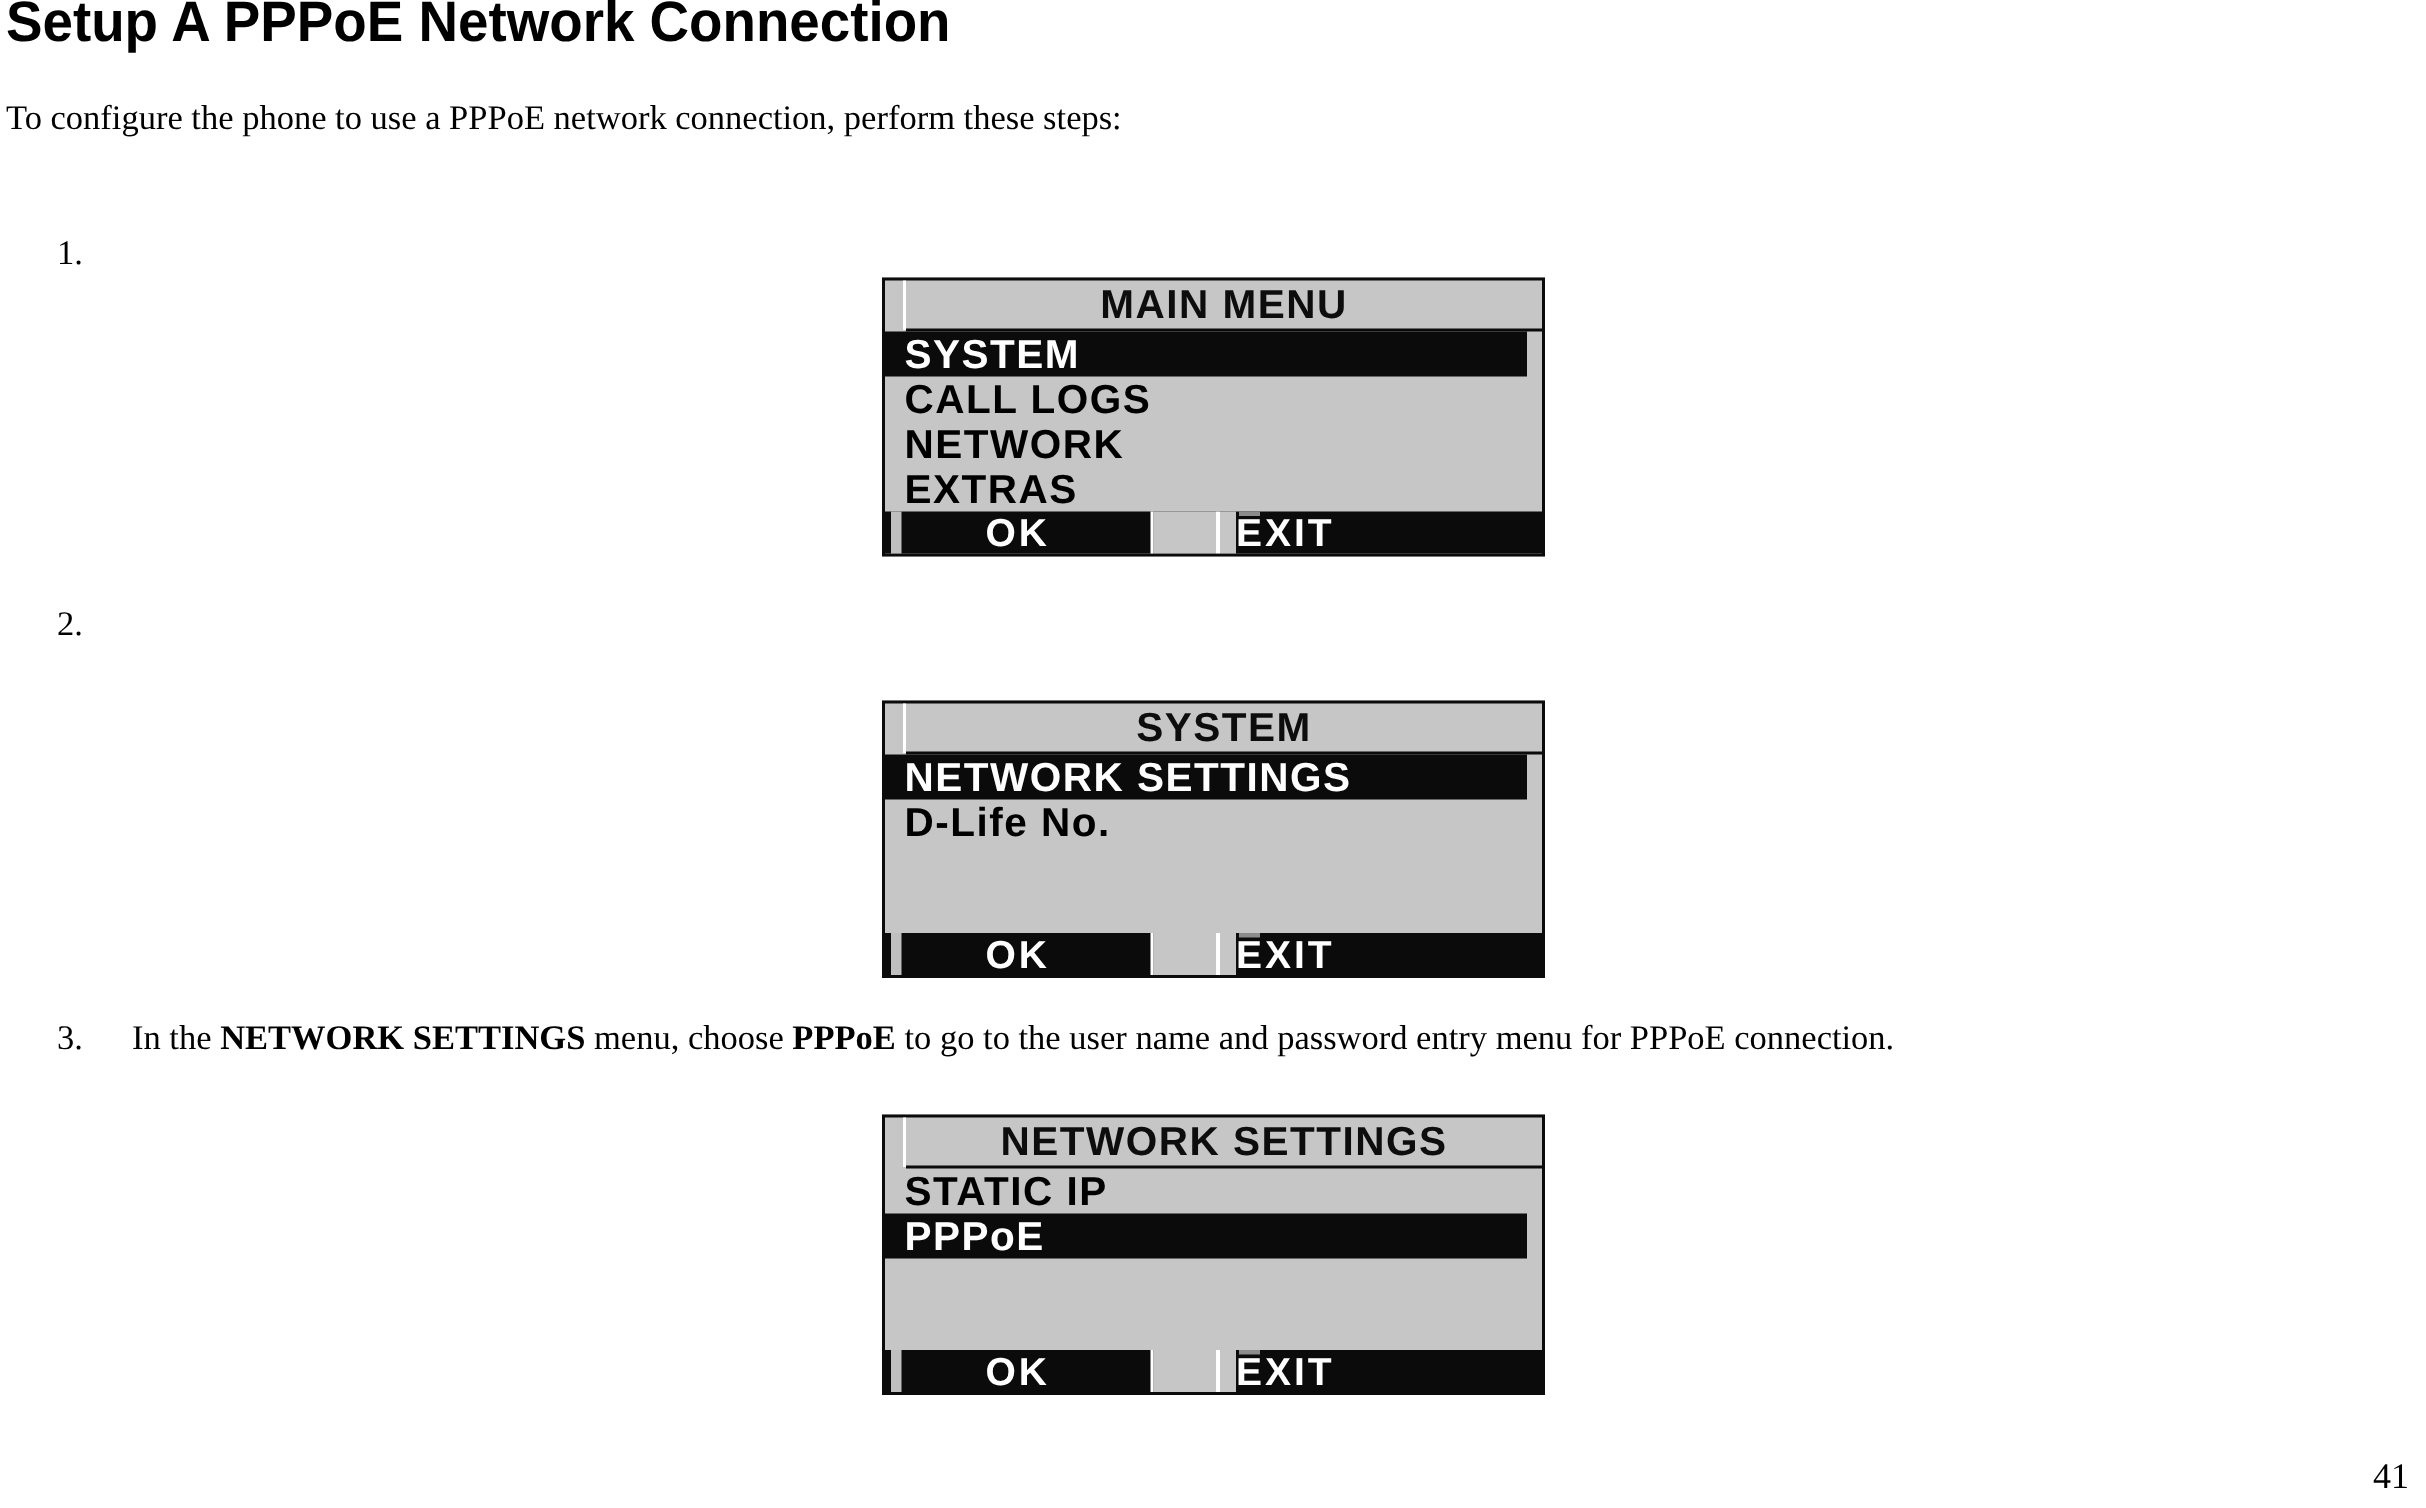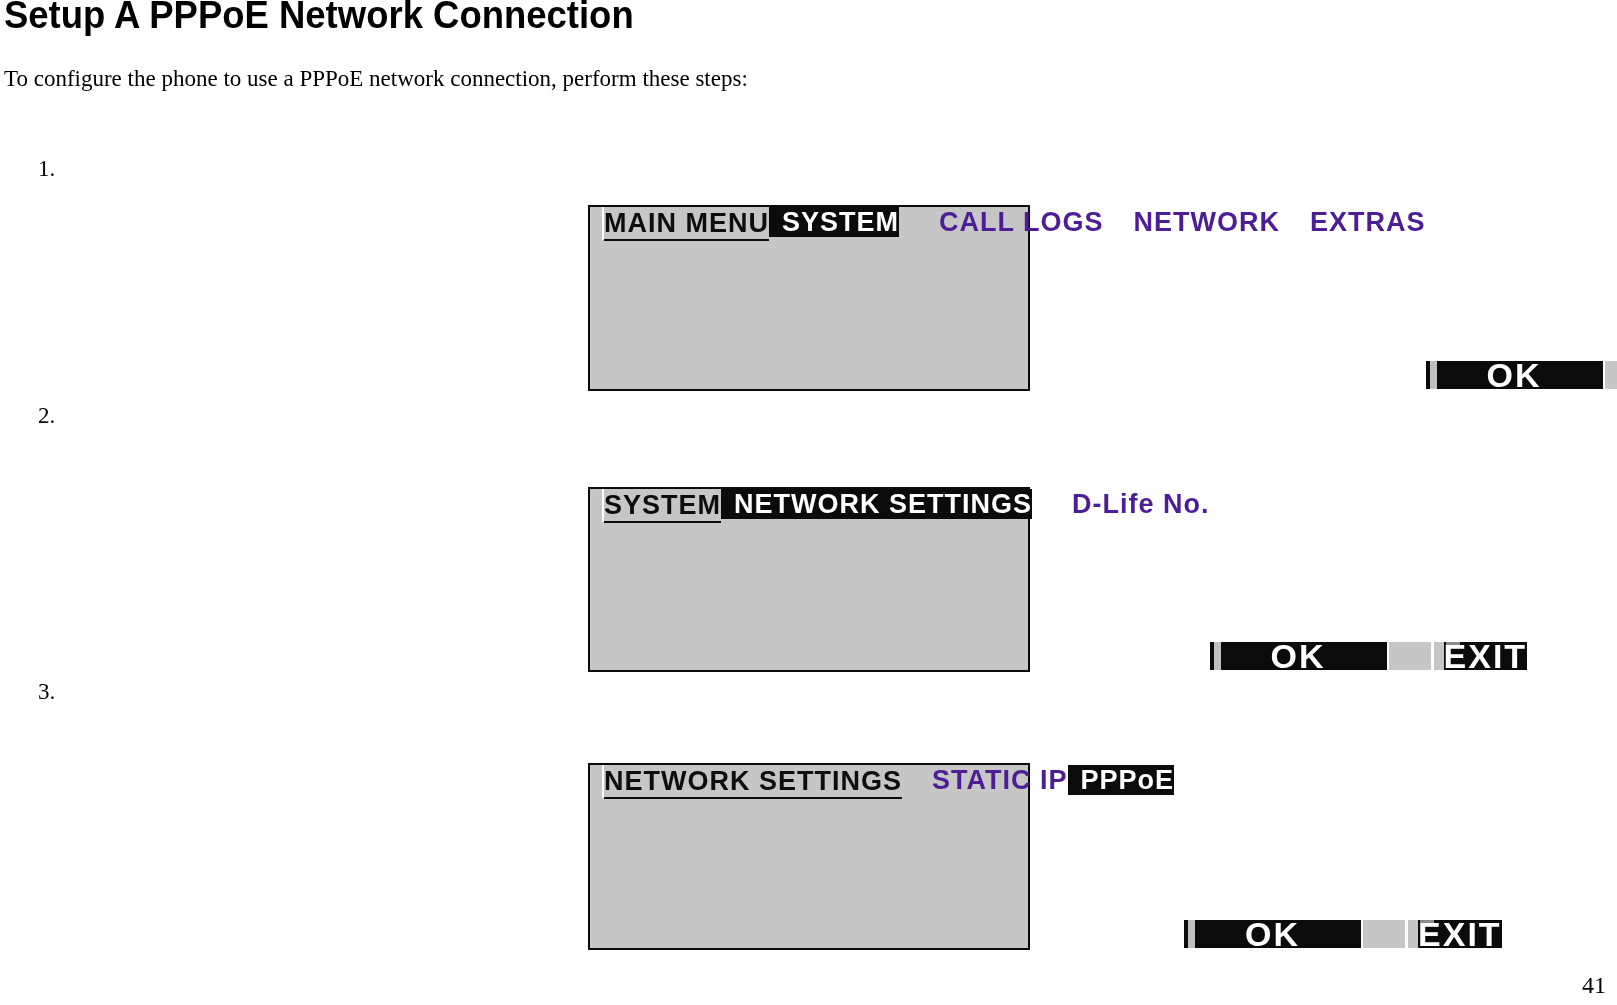--- a/index.html
+++ b/index.html
@@ -36,50 +36,50 @@
   .step-3 { top:679px; }
 
   
   .lcd {
     position:absolute; left:588px; width:442px;
     box-sizing:border-box;
     background:var(--lcd-gray);
     border:2px solid var(--lcd-black);
     font-family:"Liberation Sans", sans-serif;
     font-weight:bold;
-    display:flex; flex-direction:row;margin-top:20px;
+    display:flex; flex-direction:column;
   }
   .lcd-1 { top:185px; height:186px; }
   .lcd-2 { top:467px; height:185px; }
   .lcd-3 { top:743px; height:187px; }
 
   .lcd-strip {
     position:absolute; left:0; top:0; width:12px; height:33px;
     border-right:2px solid #ffffff;
   }
   .lcd-title {
     margin-left:14px; height:32px; flex:0 0 32px;
     border-bottom:2px solid var(--lcd-black);
     text-align:center; font-size:27px; line-height:33px;
     letter-spacing:1px; color:#0d0d0d; white-space:nowrap;
   }
   .lcd-item {
     height:30px; flex:0 0 30px; line-height:30px;
-    font-size:27px; padding-left:30px; letter-spacing:1px;
-    color:#4c1d95; white-space:nowrap;
+    font-size:27px; padding-left:13px; letter-spacing:1px;
+    color:#000000; white-space:nowrap;
   }
   .lcd-item.hl {
     background:var(--lcd-black); color:#ffffff;
     margin-right:10px; padding-left:13px;
   }
   .lcd-bar {
     margin-top:auto; height:28px; flex:0 0 28px;
     background:var(--lcd-black);
     display:flex; color:#ffffff;
-    font-size:34px; line-height:28px; letter-spacing:2px;
+    font-size:26px; line-height:28px; letter-spacing:2px;
     position:relative;
   }
   .lcd-bar .ok   { width:177px; text-align:center; position:relative; }
   .lcd-bar .gap  {
     width:57px; box-sizing:border-box;
     border-left:2px solid #ffffff;
     background-image:linear-gradient(to right, var(--lcd-gray) 0 76%, #ffffff 76% 81%, var(--lcd-gray) 81%);
   }
   .lcd-bar .exit { flex:1; text-align:left; position:relative; }
   .notch { position:absolute; left:4px; top:0; bottom:0; width:7px; background:#bfbfbf; }
@@ -94,21 +94,21 @@
 </head>
 <body style="--lcd-gray: #c6c6c6; --lcd-black: #0b0b0b;">
 
 <div class="page-title">Setup A PPPoE Network Connection</div>
 
 <div class="intro">To configure the phone to use a PPPoE network connection, perform these steps:</div>
 
 <div id="steps-root">
     <div class="step step-1"><span class="num">1.</span></div>
     <div class="step step-2"><span class="num">2.</span></div>
-    <div class="step step-3"><span class="num">3.</span></div>
+    <div class="step step-3"><span class="num">3.</span><span class="txt"><span>In the </span><span class="b">NETWORK SETTINGS</span><span> menu, choose </span><span class="b">PPPoE</span><span> to go to the user name and password entry menu for PPPoE connection.</span></span></div>
   </div>
 
 <div id="screens-root">
     <div class="lcd lcd-1">
       <div class="lcd-strip"></div>
       <div class="lcd-title">MAIN MENU</div>
       <div class="lcd-item hl">SYSTEM</div>
       <div class="lcd-item">CALL LOGS</div>
       <div class="lcd-item">NETWORK</div>
       <div class="lcd-item">EXTRAS</div>

